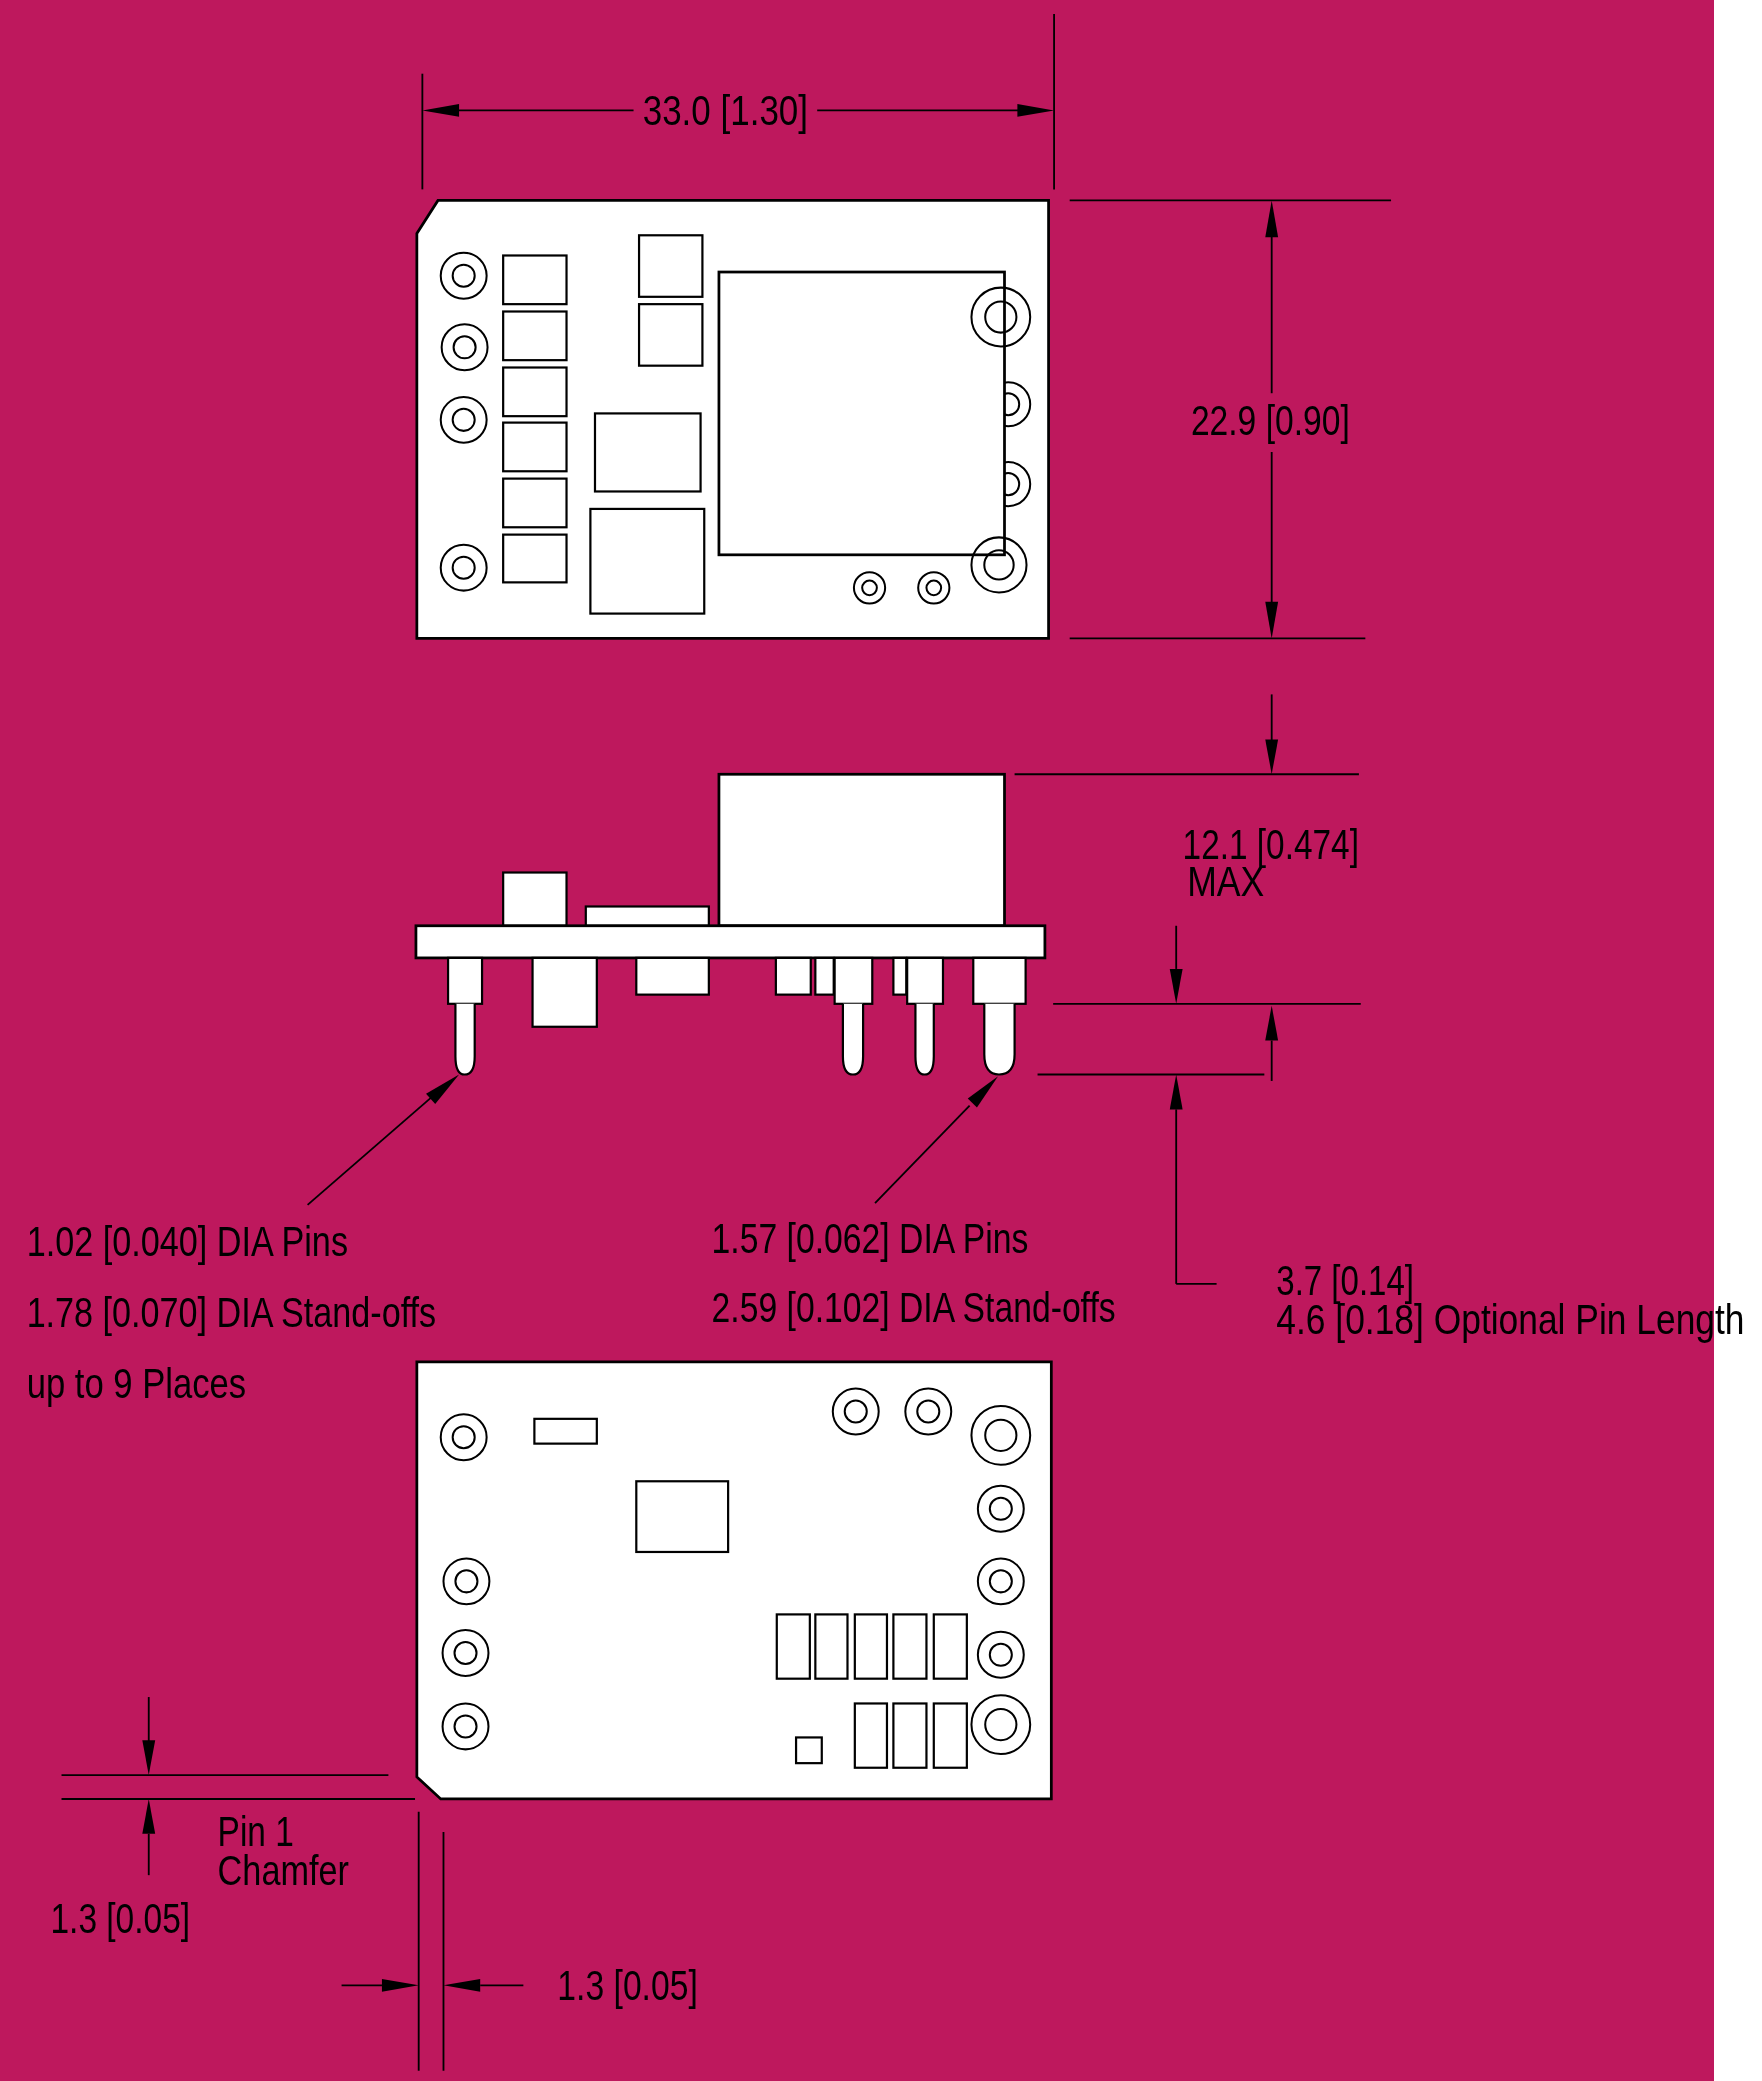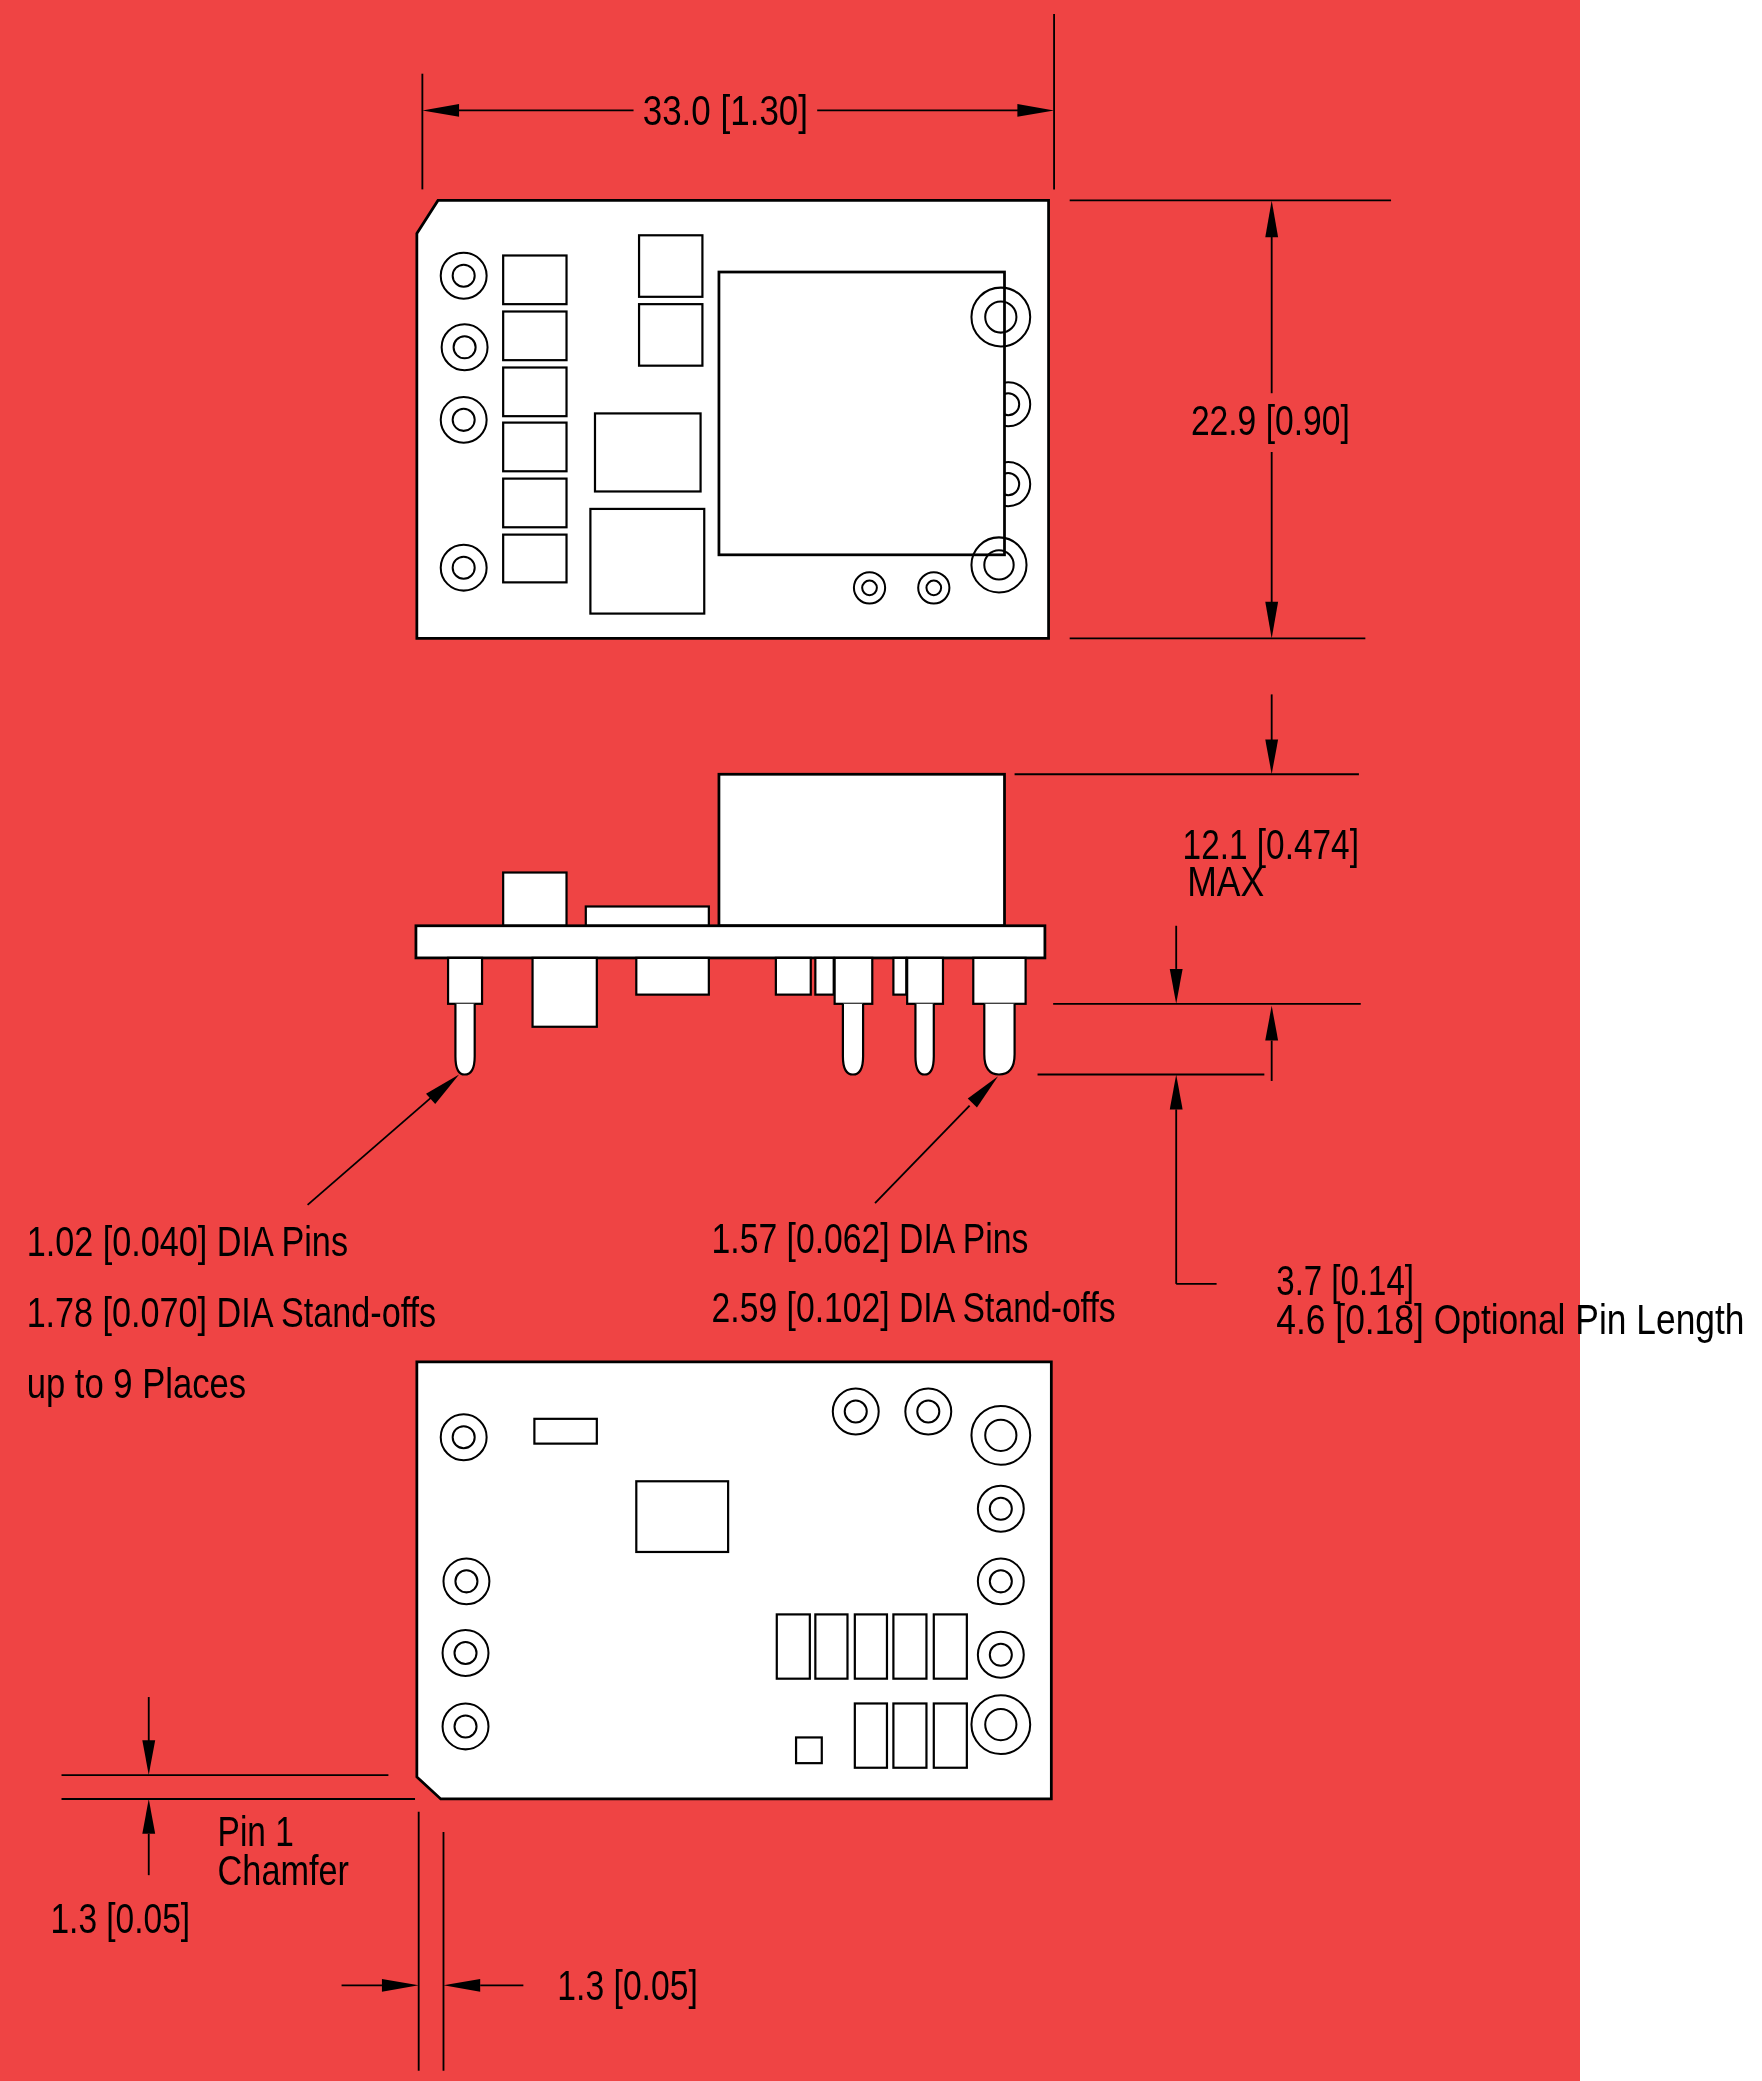--- a/index.html
+++ b/index.html
@@ -1,16 +1,16 @@
 <!DOCTYPE html>
 <html style="font-size:14.7px"><head>
 <meta charset="utf-8">
 <style>
   html,body{margin:0;padding:0;background:#ffffff;}
-  .page{width:1580px;height:2082px;position:relative;background:#ef4444;}
+  .page{width:1714px;height:2082px;position:relative;background:#be185d;}
   svg{display:block;}
   text{font-family:"Liberation Sans","DejaVu Sans",sans-serif;fill:#000;}
   .dimtxt{font-size:46px;}
   .ln{stroke:#000;stroke-width:2;fill:none;}
   .outline{stroke:#000;stroke-width:3;fill:#fff;}
   .comp{stroke:#000;stroke-width:2.4;fill:#fff;}
   .pad{stroke:#000;stroke-width:2.2;fill:none;}
   .ah{fill:#000;stroke:none;}
 </style>
 </head>

